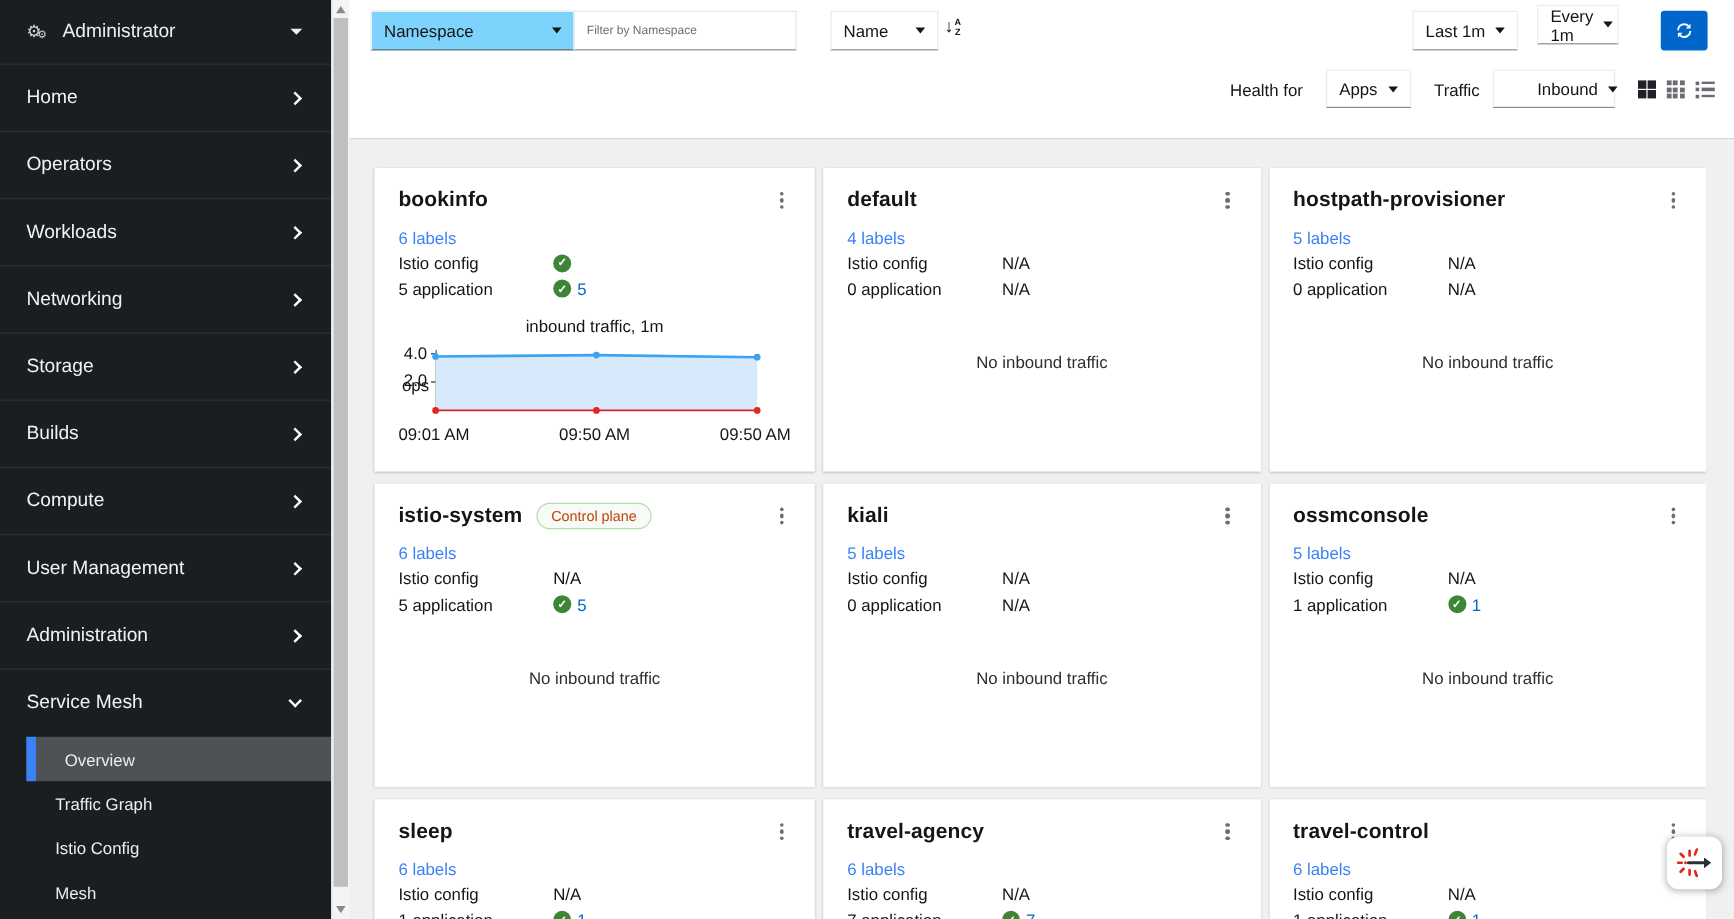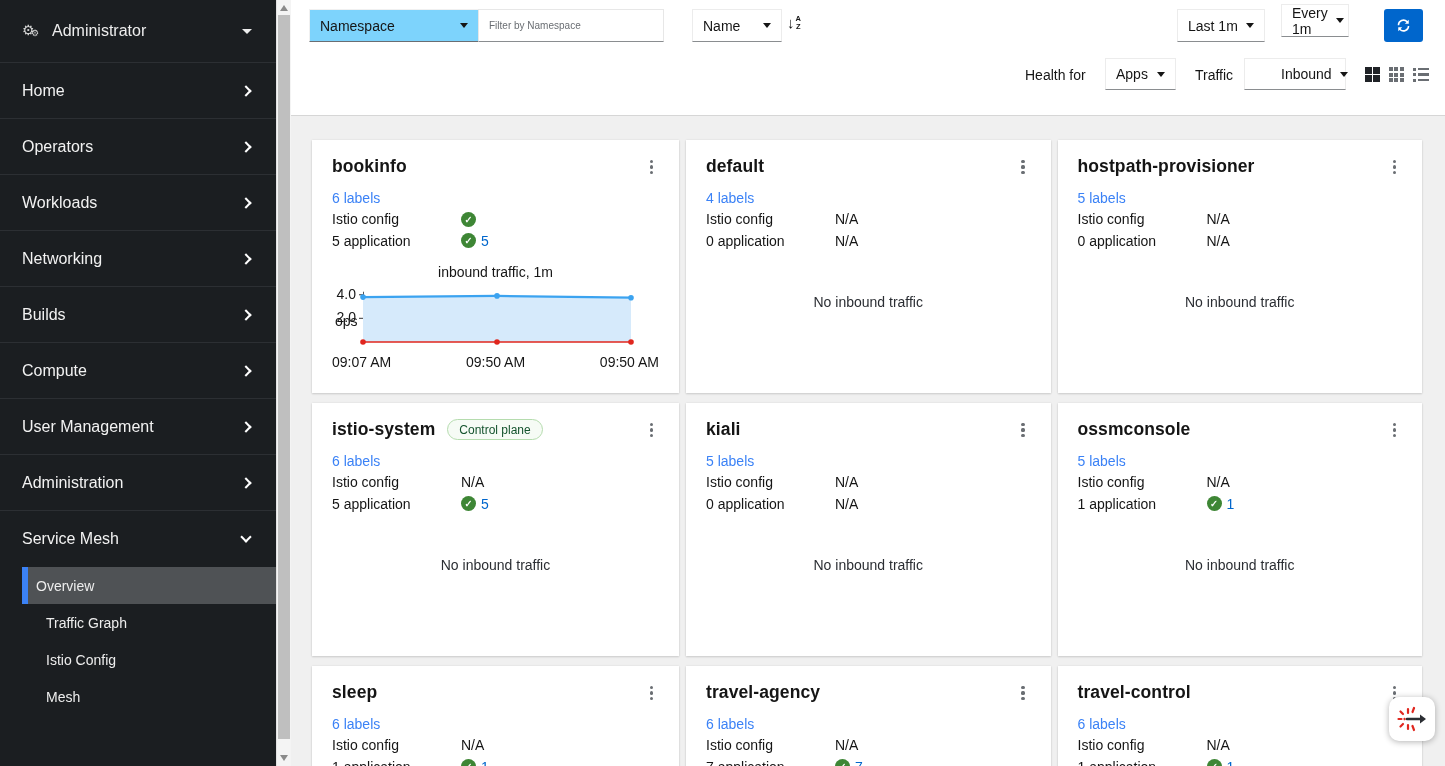--- a/index.html
+++ b/index.html
@@ -18,21 +18,21 @@
   .persp .spacer, .navitem .spacer { flex:1; }
   .caret-down { width:0; height:0; border-left:5px solid transparent; border-right:5px solid transparent; border-top:5px solid #ededed; }
   .navlist { list-style:none; }
   .navitem { height:56px; display:flex; align-items:center; padding:0 26px 0 22px; border-bottom:1px solid #2c2f33; color:#f2f2f2; font-size:16px; cursor:pointer; }
   .chev { width:8px; height:8px; border:solid #ffffff; border-width:0 2.5px 2.5px 0; display:inline-block; }
   .chev.right { transform:rotate(-45deg); }
   .chev.down  { transform:rotate(45deg); margin-top:-4px; }
   .navitem.expanded { border-bottom:none; }
   .subnav { list-style:none; padding-bottom:4px; }
   .subitem { height:37px; display:flex; align-items:center; margin-left:22px; padding-left:24px; font-size:14px; color:#ededed; cursor:pointer; }
-  .subitem.active { background:#4f5255; border-left:6px solid #3b82f6; padding-left:8px; }
+  .subitem.active { background:#4f5255; border-left:8px solid #3b82f6; padding-left:24px; }
 
   
   .vscroll { width:15px; height:766px; background:#f4f4f4; position:relative; flex:0 0 auto; border-left:1px solid #e2e2e2; }
   .vscroll .arr-up, .vscroll .arr-dn { position:absolute; left:3px; width:0; height:0; border-left:4.5px solid transparent; border-right:4.5px solid transparent; }
   .vscroll .arr-up { top:5px; border-bottom:6px solid #8a8a8a; }
   .vscroll .arr-dn { bottom:5px; border-top:6px solid #8a8a8a; }
   .vscroll .thumb { position:absolute; top:15px; left:1px; width:12px; height:724px; background:#bfbfbf; }
 
   
   .main { flex:1; display:flex; flex-direction:column; min-width:0; }
@@ -56,23 +56,23 @@
   .icon-grid9 i { background:#6a6e73; }
   .icon-list { display:flex; flex-direction:column; gap:2.5px; cursor:pointer; }
   .icon-list i { display:flex; align-items:center; gap:2.5px; }
   .icon-list i b { width:3px; height:3px; background:#6a6e73; }
   .icon-list i s { width:11px; height:2.8px; background:#6a6e73; display:block; }
 
   
   .content { flex:1; background:#f0f0f0; padding:24px 23px 0 21px; overflow:hidden; }
   .grid { display:grid; grid-template-columns:repeat(3, 1fr); gap:10px 7px; grid-auto-rows:253px; }
   .card { background:#fff; box-shadow:0 1px 2px rgba(3,3,3,0.14), 0 0 2px rgba(3,3,3,0.08); padding:16px 20px 12px 20px; display:flex; flex-direction:column; position:relative; }
-  .card-head { display:flex; align-items:center; }
+  .card-head { display:flex; }
   .card-title { font-size:17.5px; font-weight:700; color:#151515; letter-spacing:.1px; }
-  .badge { margin-left:12px; font-size:12px; color:#14532d; background:#f6fbf5; border:1px solid #b5dcae; border-radius:11px; padding:2.5px 11px; }
+  .badge { margin-left:12px; font-size:12px; color:#c2410c; background:#f6fbf5; border:1px solid #b5dcae; border-radius:11px; padding:2.5px 11px; }
   .kebab { margin-left:auto; background:none; border:none; cursor:pointer; display:flex; flex-direction:column; gap:2.2px; padding:4px 6px; }
   .kebab i { width:3.2px; height:3.2px; border-radius:50%; background:#6a6e73; }
   .labels-link { margin-top:12px; font-size:14px; color:#3b82f6; cursor:pointer; width:max-content; }
   .hrow { margin-top:5.5px; font-size:14px; display:flex; align-items:center; }
   .hrow .lbl { width:129px; flex:0 0 auto; }
   .navalue { color:#151515; }
   .okcheck { width:15px; height:15px; border-radius:50%; background:#3e8635; color:#fff; font-size:9.5px; font-weight:bold; display:inline-flex; align-items:center; justify-content:center; flex:0 0 auto; }
   .count-link { color:#0066cc; margin-left:5px; cursor:pointer; }
   .traffic-msg { flex:1; display:flex; align-items:center; justify-content:center; font-size:14px; color:#2b2e33; padding-bottom:26px; }
 
@@ -115,20 +115,25 @@
         <span class="spacer"></span>
         <span class="chev right"></span>
       </li>
     <li class="navitem">
         <span>Workloads</span>
         <span class="spacer"></span>
         <span class="chev right"></span>
       </li>
     <li class="navitem">
         <span>Networking</span>
+        <span class="spacer"></span>
+        <span class="chev right"></span>
+      </li>
+    <li class="navitem">
+        <span>Storage</span>
         <span class="spacer"></span>
         <span class="chev right"></span>
       </li>
     <li class="navitem">
         <span>Builds</span>
         <span class="spacer"></span>
         <span class="chev right"></span>
       </li>
     <li class="navitem">
         <span>Compute</span>
@@ -291,21 +296,21 @@
                 <circle cx="4" cy="13.090909090909093" r="2.8" fill="#3ba3f0"></circle>
                 <circle cx="138" cy="11.909090909090914" r="2.8" fill="#3ba3f0"></circle>
                 <circle cx="272" cy="13.681818181818187" r="2.8" fill="#3ba3f0"></circle>
                 <polyline points="4,58 138,58 272,58" fill="none" stroke="#e0261e" stroke-width="1.6"></polyline>
                 <circle cx="4" cy="58" r="2.8" fill="#e0261e"></circle>
                 <circle cx="138" cy="58" r="2.8" fill="#e0261e"></circle>
                 <circle cx="272" cy="58" r="2.8" fill="#e0261e"></circle>
               </svg>
           </div>
           <div class="chart-x">
-            <span>09:07 AM</span>
+            <span>09:01 AM</span>
             <span>09:50 AM</span>
             <span>09:50 AM</span>
           </div>
         </div>
       </div>
 
       <div class="card">
         <div class="card-head">
           <span class="card-title">default</span>
           <button class="kebab">

